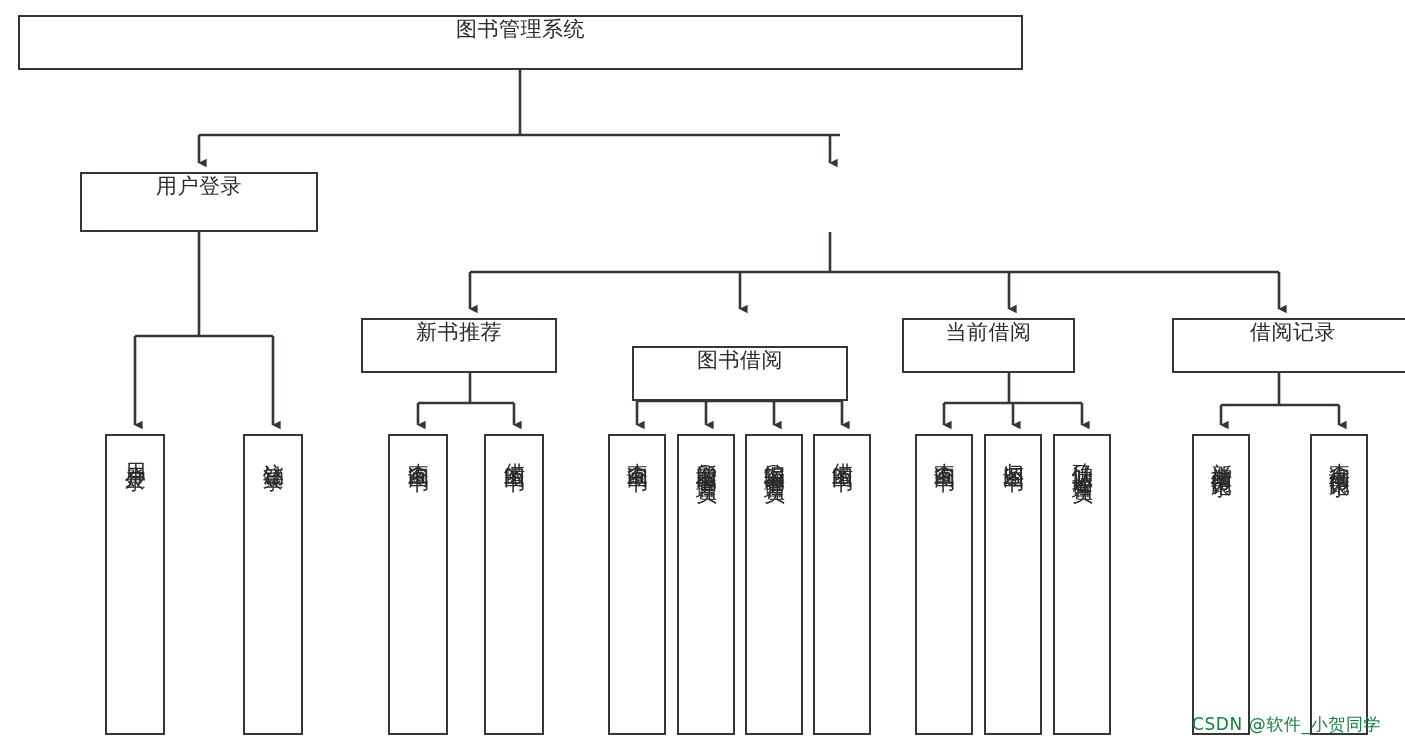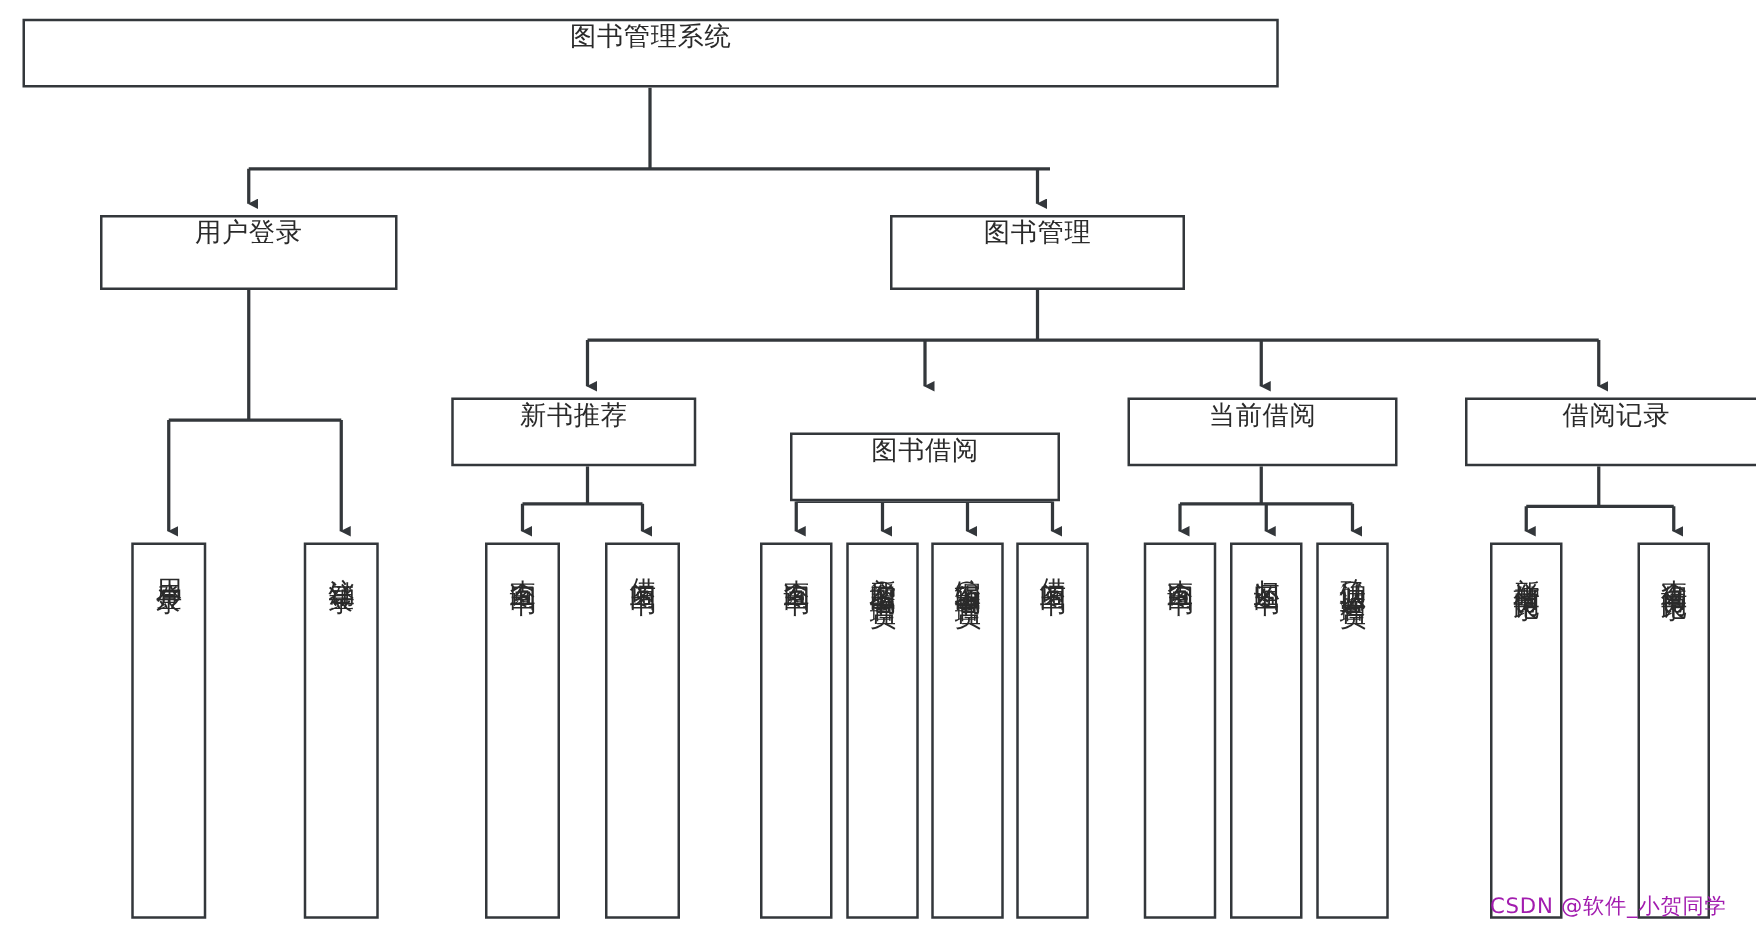--- a/index.html
+++ b/index.html
@@ -50,21 +50,21 @@
   .node-box.vertical .node-label {
     writing-mode: vertical-rl;
     text-orientation: upright;
     white-space: normal;
     letter-spacing: 3px;
     font-size: 21px;
     max-height: 100%;
   }
   .watermark {
     position: absolute;
-    color: #a21caf;
+    color: #15803d;
     font-size: 17px;
     letter-spacing: 0.6px;
     white-space: nowrap;
     pointer-events: none;
   }
 </style>
 </head>
 <body>
 
 <div id="diagram-root">
@@ -131,31 +131,28 @@
     </g>
   </svg>
 
   <div class="node-box" style="left:18px; top:15px; width:1005px; height:55px;">
     <span class="node-label">图书管理系统</span>
   </div>
 
   <div class="node-box" style="left:80px; top:172px; width:238px; height:60px;">
     <span class="node-label">用户登录</span>
   </div>
-  <div class="node-box" style="left:712px; top:172px; width:236px; height:60px;">
-    <span class="node-label">图书管理</span>
-  </div>
 
   <div class="node-box" style="left:361px; top:318px; width:196px; height:55px;">
     <span class="node-label">新书推荐</span>
   </div>
   <div class="node-box" style="left:632px; top:318px; width:216px; height:55px;margin-top:28px;">
     <span class="node-label">图书借阅</span>
   </div>
-  <div class="node-box" style="left:902px; top:318px; width:216px; height:55px;">
+  <div class="node-box" style="left:902px; top:318px; width:173px; height:55px;">
     <span class="node-label">当前借阅</span>
   </div>
   <div class="node-box" style="left:1172px; top:318px; width:242px; height:55px;">
     <span class="node-label">借阅记录</span>
   </div>
 
   <div class="node-box vertical" style="left:105px; top:434px; width:60px; height:301px;">
     <span class="node-label">用户登录</span>
   </div>
   <div class="node-box vertical" style="left:243px; top:434px; width:60px; height:301px;">

